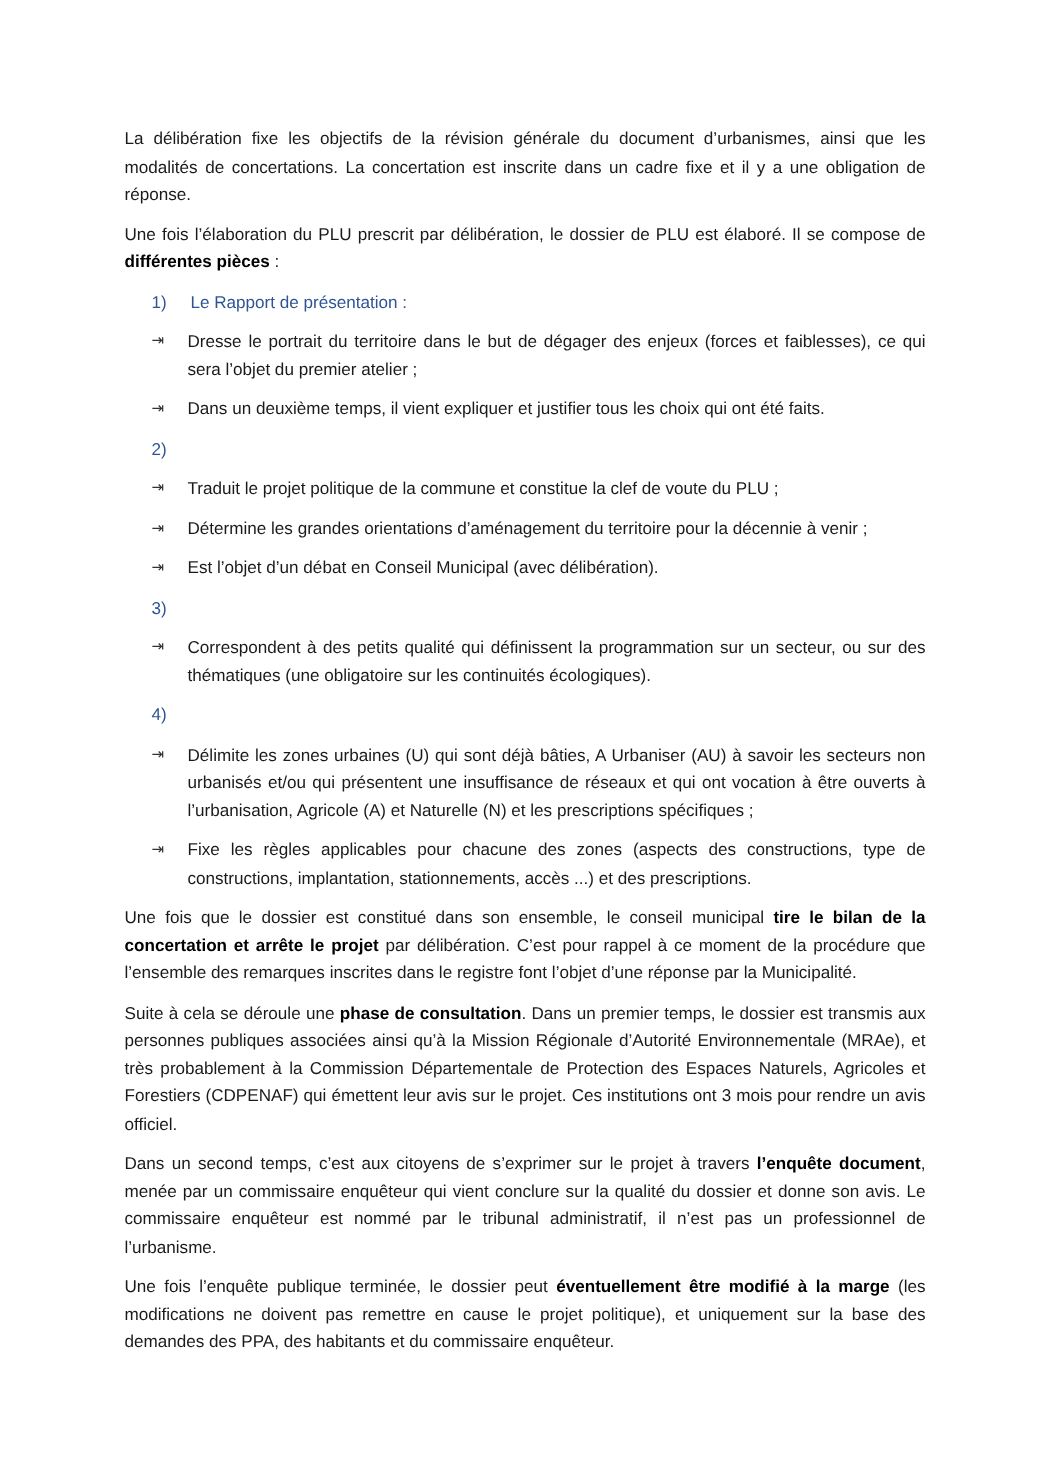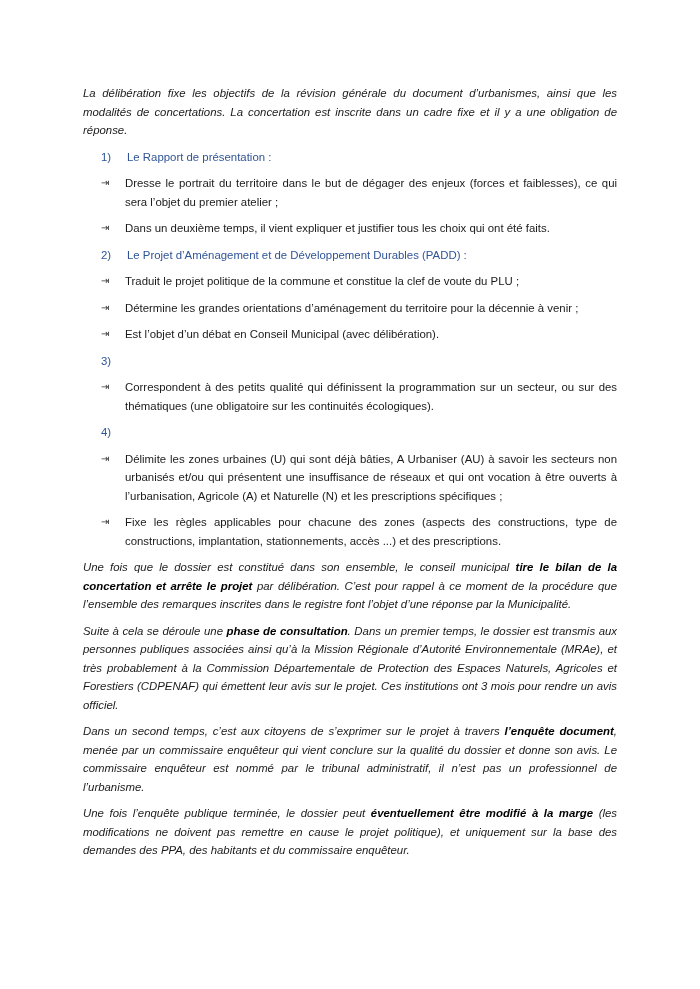--- a/index.html
+++ b/index.html
@@ -19,21 +19,20 @@
       position: absolute;
       left: 83px;
       top: 84px;
       width: 534px;
       font-size: 11.4px;
       line-height: 18.5px;
     }
     p.para {
       margin: 0 0 8px 0;
       text-align: justify;
-      font-style: italic;
     }
     strong { font-weight: bold; color: #000; }
     .heading {
       margin: 0 0 8px 0;
       padding-left: 18px;
       color: #2f5496;
       display: flex;
     }
     .heading .num {
       width: 26px;
@@ -55,37 +54,37 @@
       flex: 1;
       text-align: justify;
     }
   </style>
 </head>
 <body>
 
 <div class="page">
   <div id="intro">
       <p class="para"><span>La délibération fixe les objectifs de la révision générale du document d’urbanismes, ainsi que les modalités de concertations. La concertation est inscrite dans un cadre fixe et il y a une obligation de réponse.</span></p>
+      <p class="para"><span>Une fois l’élaboration du PLU prescrit par délibération, le dossier de PLU est élaboré. Il se compose de </span><strong>différentes pièces</strong><span> :</span></p>
     </div>
   <div id="sections">
       <div class="heading">
         <span class="num">1)</span>
         <span class="title">Le Rapport de présentation :</span>
       </div>
       <div class="bullet">
         <span class="glyph">⇥</span>
         <span class="text">Dresse le portrait du territoire dans le but de dégager des enjeux (forces et faiblesses), ce qui sera l’objet du premier atelier ;</span>
       </div>
       <div class="bullet">
         <span class="glyph">⇥</span>
         <span class="text">Dans un deuxième temps, il vient expliquer et justifier tous les choix qui ont été faits.</span>
       </div>
       <div class="heading">
         <span class="num">2)</span>
-        <span class="title">Le Projet d’Aménagement et de Développement Durables (PADD) :</span>
       </div>
       <div class="bullet">
         <span class="glyph">⇥</span>
         <span class="text">Traduit le projet politique de la commune et constitue la clef de voute du PLU ;</span>
       </div>
       <div class="bullet">
         <span class="glyph">⇥</span>
         <span class="text">Détermine les grandes orientations d’aménagement du territoire pour la décennie à venir ;</span>
       </div>
       <div class="bullet">

